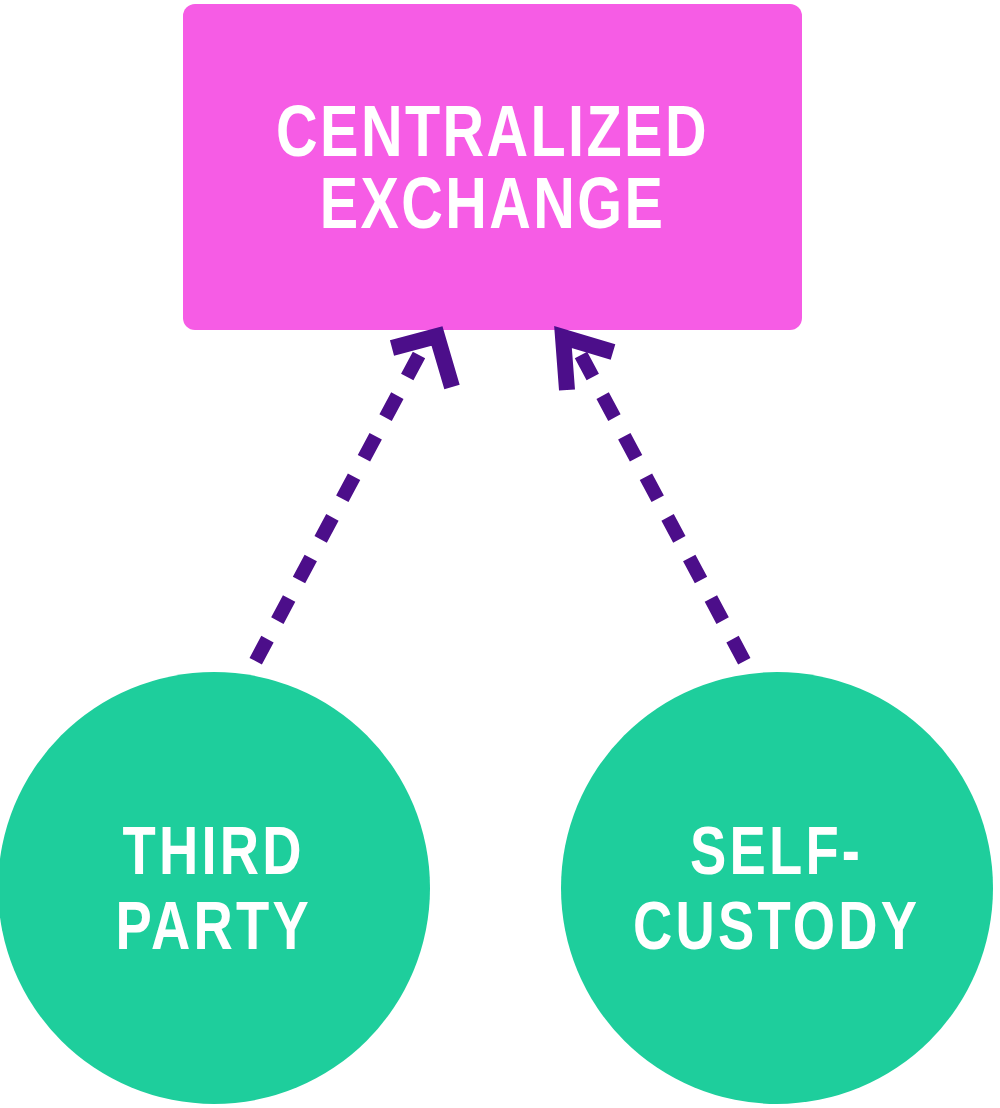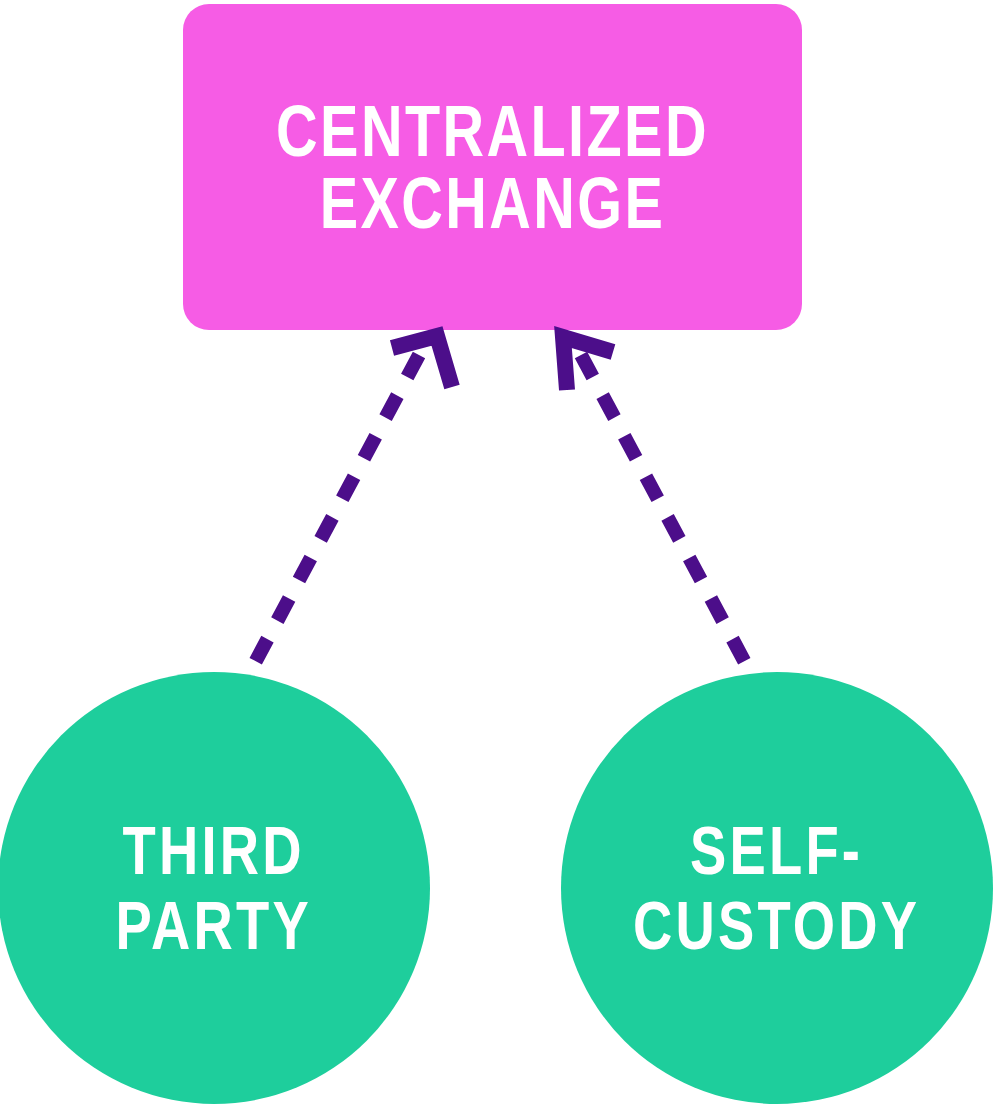--- a/index.html
+++ b/index.html
@@ -25,21 +25,21 @@
   }
   .node-label .line {
     display: block;
   }
   .exchange-box {
     position: absolute;
     left: 183px;
     top: 4px;
     width: 619px;
     height: 326px;
-    border-radius: 26px;
+    border-radius: 12px;
     display: flex;
     align-items: center;
     justify-content: center;
   }
   .exchange-box .node-label {
     font-size: 72px;
     line-height: 72px;
     letter-spacing: 3px;
   }
   .circle {

